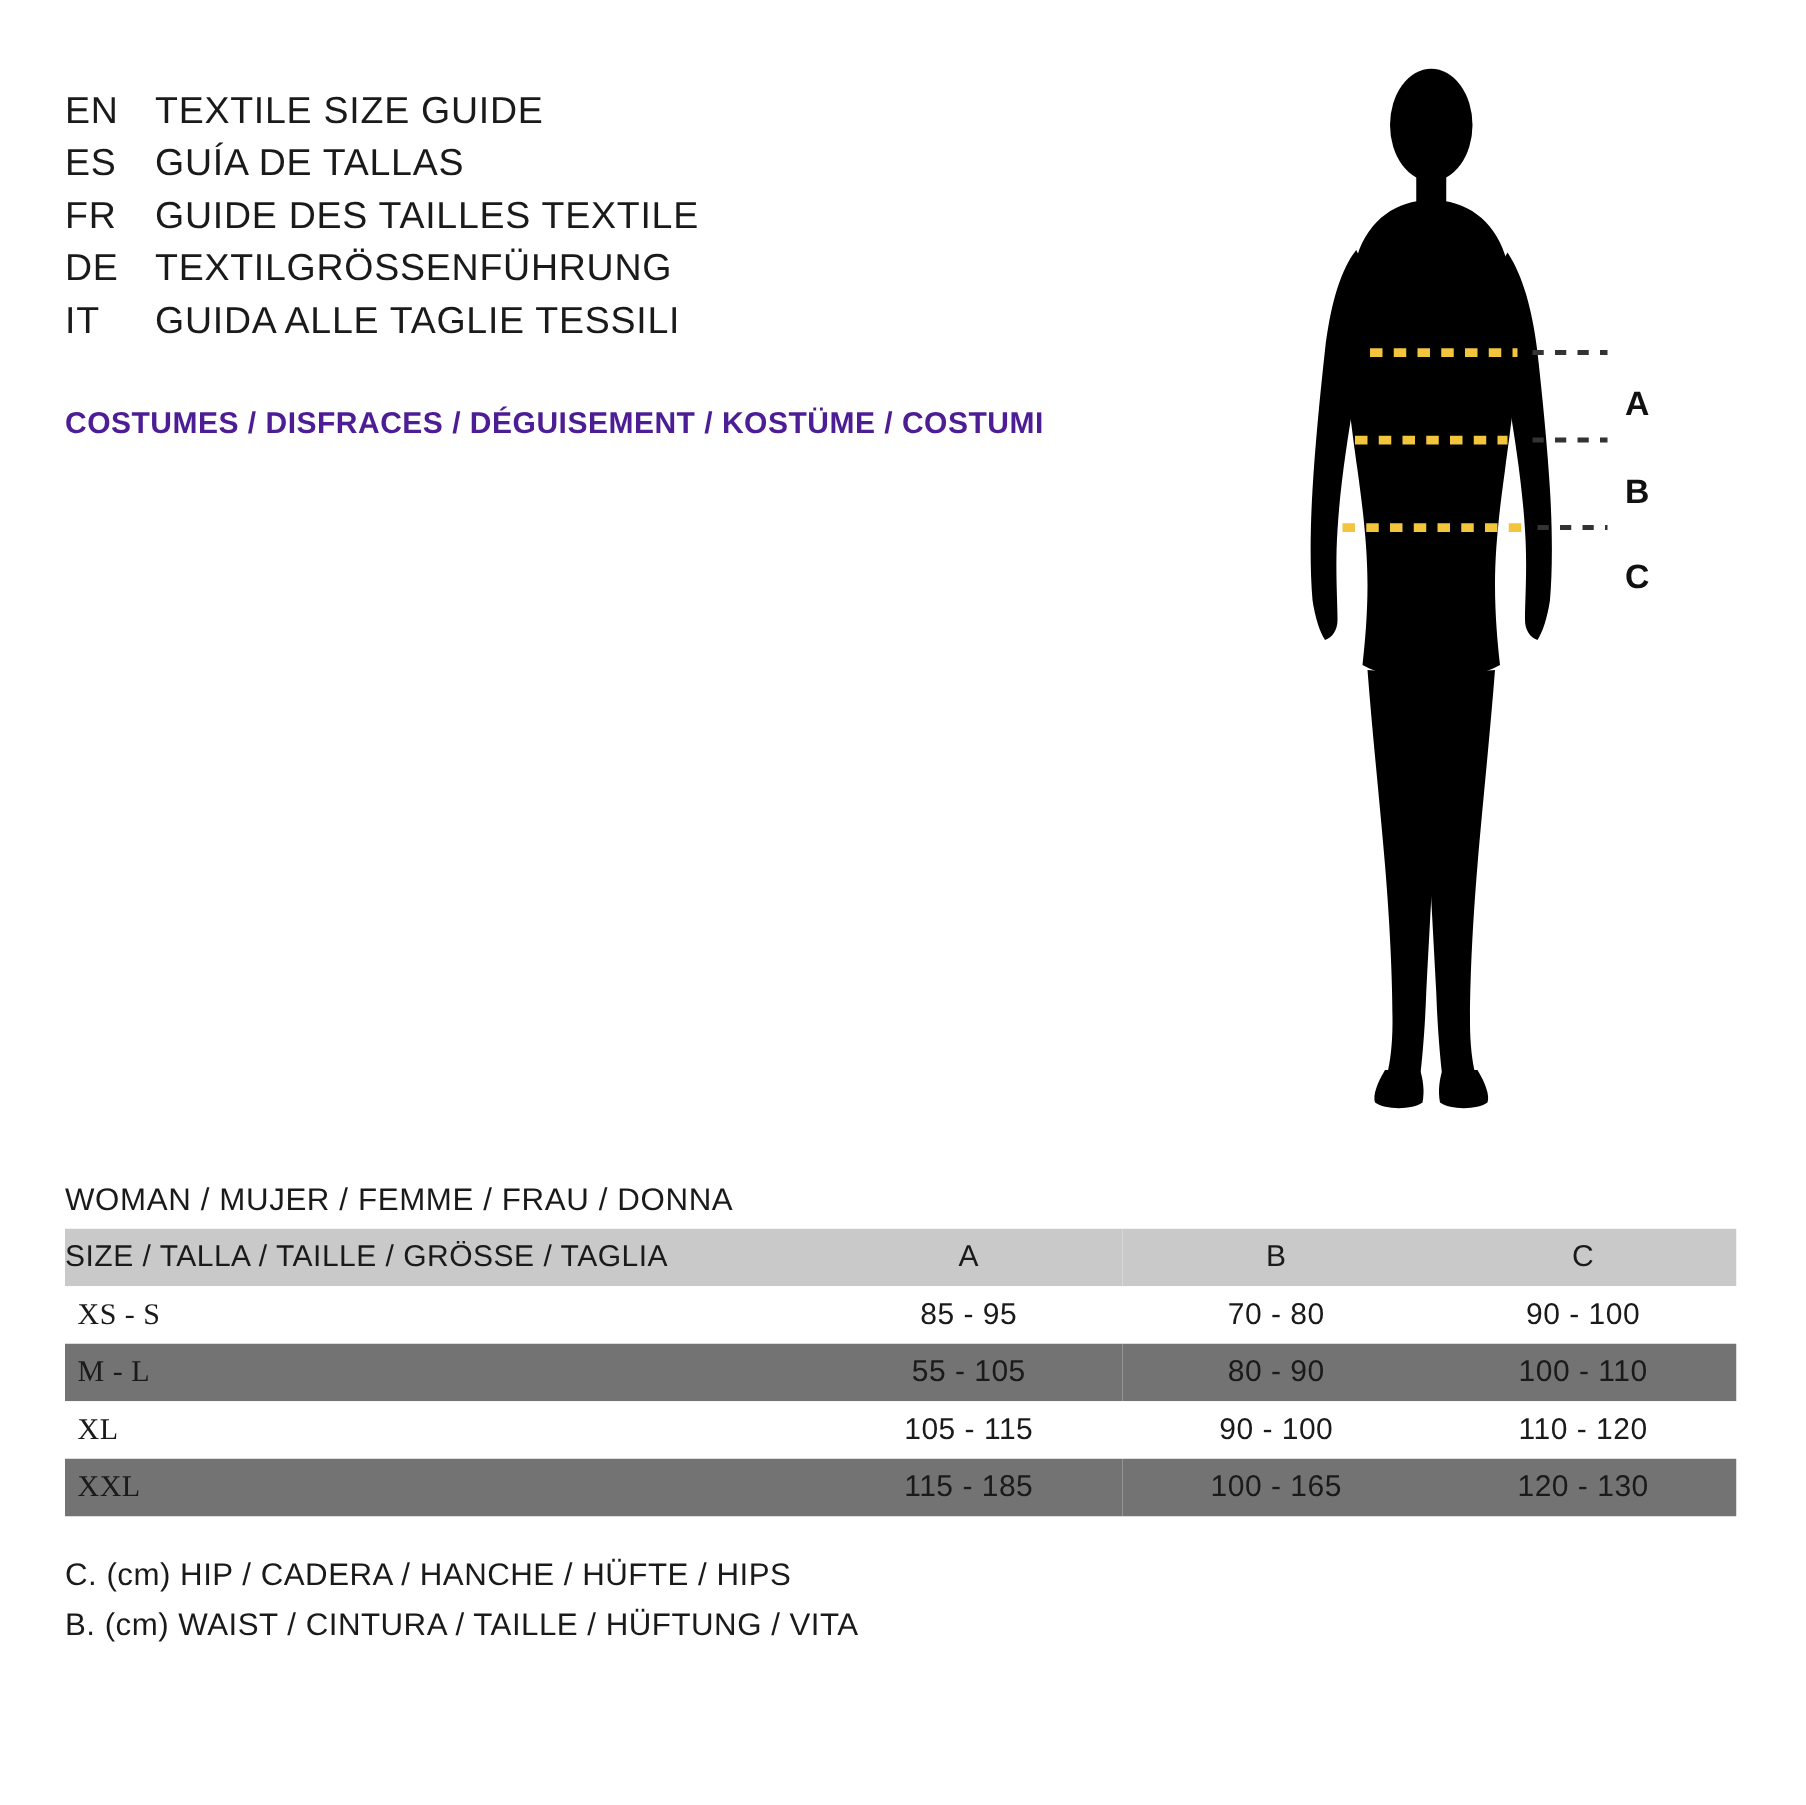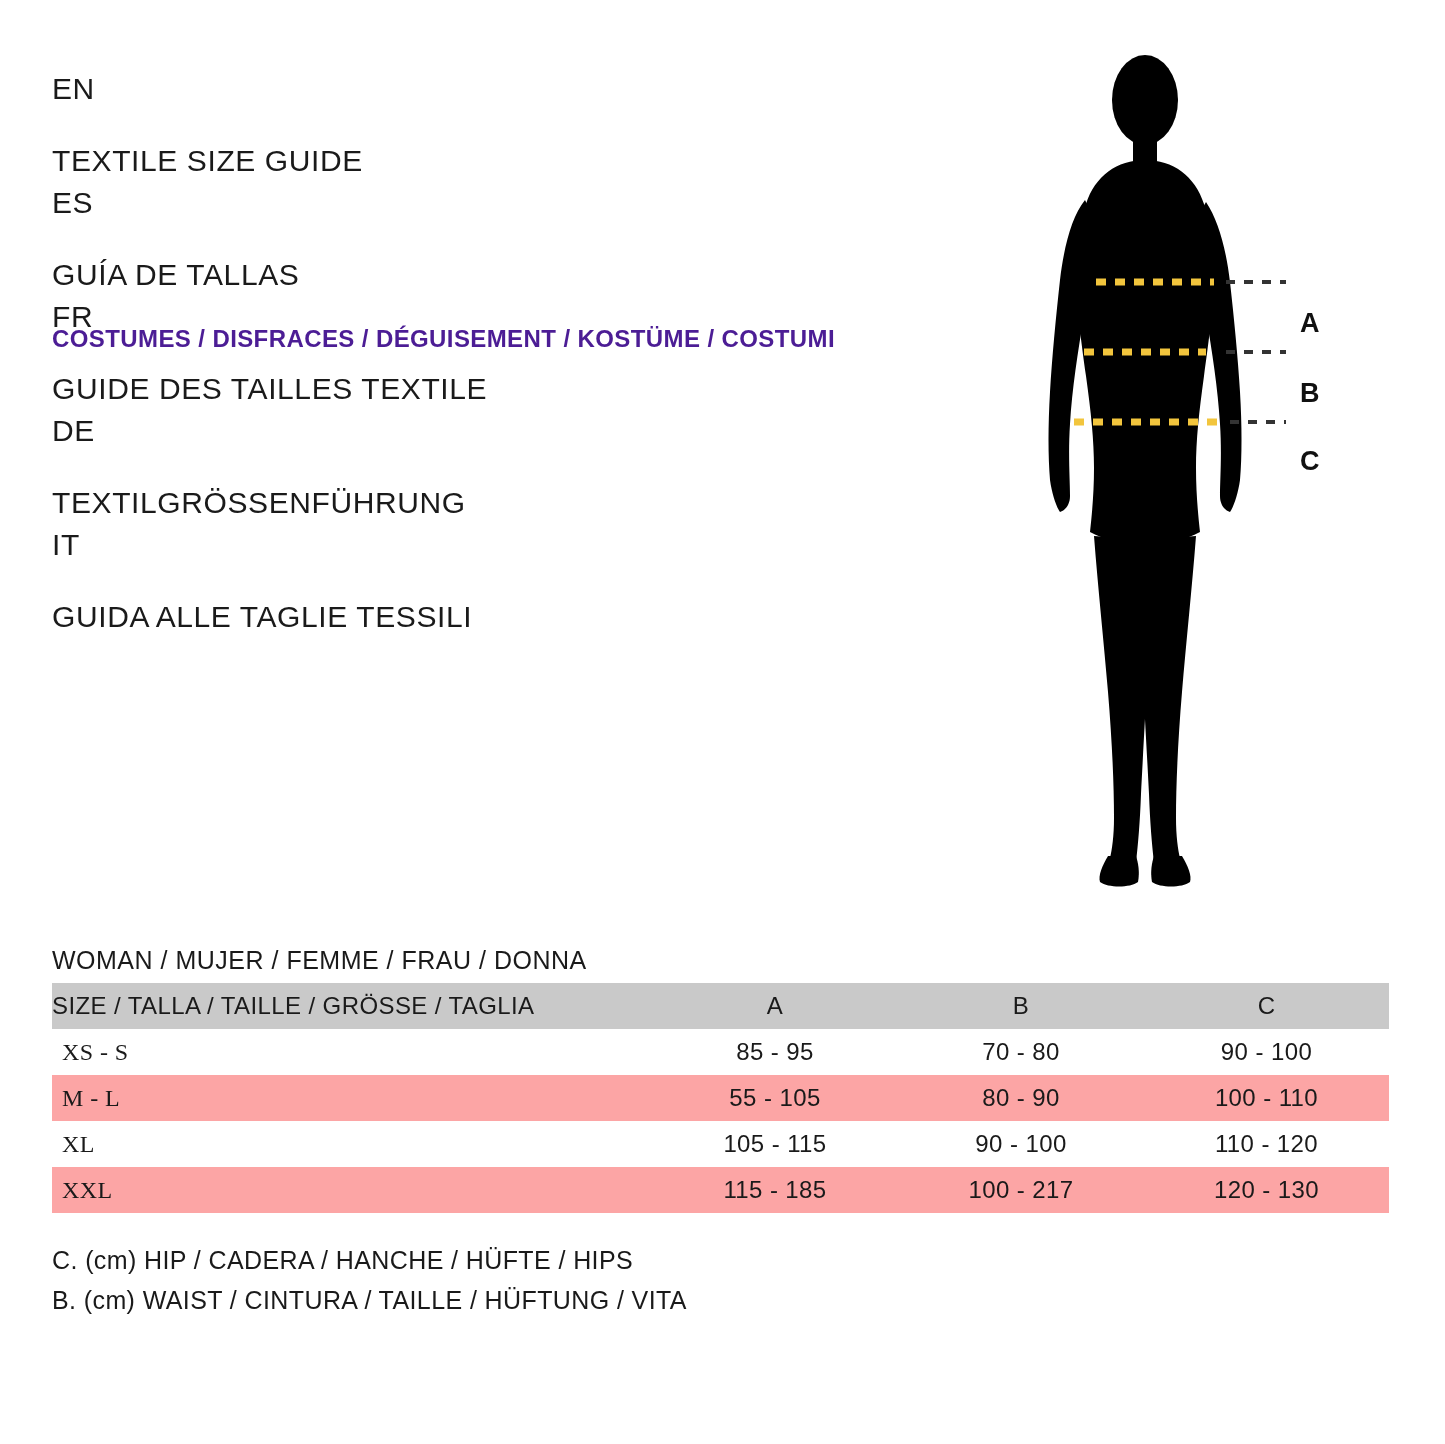--- a/index.html
+++ b/index.html
@@ -18,26 +18,25 @@
 
   
   .lang-block {
     position: absolute;
     top: 68px;
     left: 52px;
     width: 950px;
   }
   .lang-row {
     display: flex;
-    align-items: flex-start;
+    align-items: center;
     font-size: 30px;
     line-height: 42px;
     letter-spacing: 0.6px;
     color: #1a1a1a;
-    flex-direction: column;
   }
   .lang-code {
     width: 72px;
     flex: 0 0 72px;
   }
   .lang-text {
     flex: 1 1 auto;
   }
   .costumes-line {
     position: absolute;
@@ -112,21 +111,21 @@
     font-family: Liberation Serif, serif;
   }
   table.size-table td.col-val,
   table.size-table th.col-val {
     text-align: center;
   }
   table.size-table tbody tr.odd {
     background: #ffffff;
   }
   table.size-table tbody tr.even {
-    background: #fca5a5;
+    background: #737373;
     margin-top: 28px;
   }
 
   
   .legend {
     position: absolute;
     top: 1240px;
     left: 52px;
     width: 1100px;
   }
@@ -278,21 +277,21 @@
       </tr>
       <tr class="odd">
         <td class="col-label">XL</td>
         <td class="col-val">105 - 115</td>
         <td class="col-val">90 - 100</td>
         <td class="col-val">110 - 120</td>
       </tr>
       <tr class="even">
         <td class="col-label">XXL</td>
         <td class="col-val">115 - 185</td>
-        <td class="col-val">100 - 217</td>
+        <td class="col-val">100 - 165</td>
         <td class="col-val">120 - 130</td>
       </tr>
     </tbody>
   </table>
 </div>
 
 <div class="legend">
   <div class="legend-line">C. (cm) HIP / CADERA / HANCHE / HÜFTE / HIPS</div>
   <div class="legend-line">B. (cm) WAIST / CINTURA / TAILLE / HÜFTUNG / VITA</div>
 </div>

